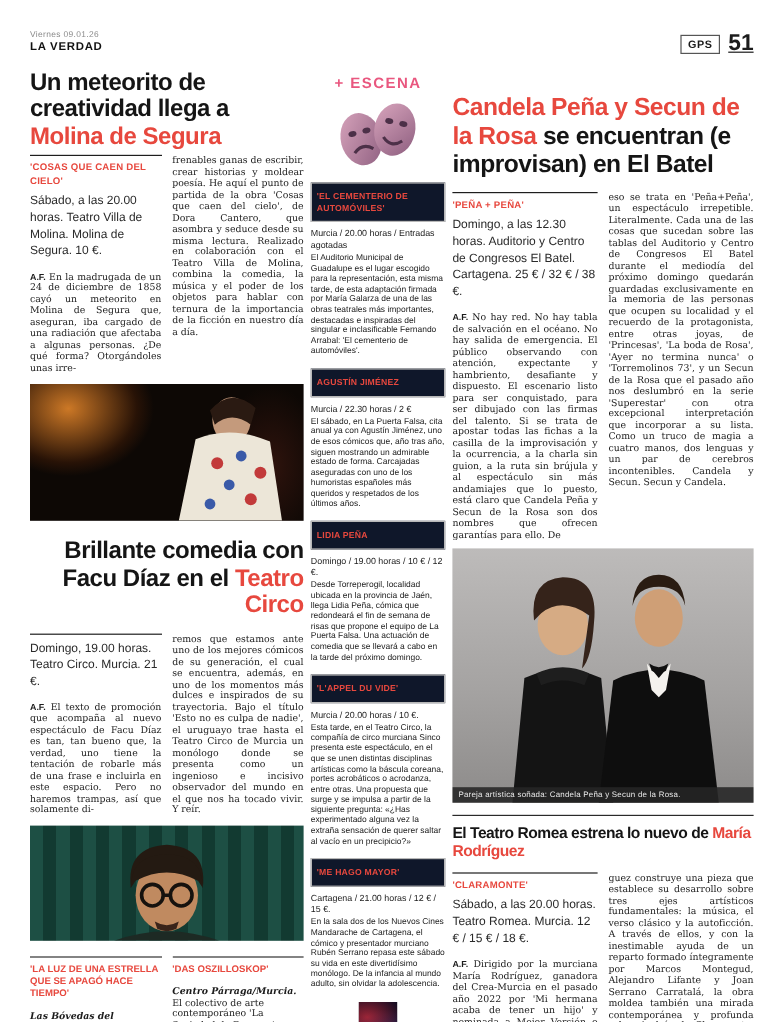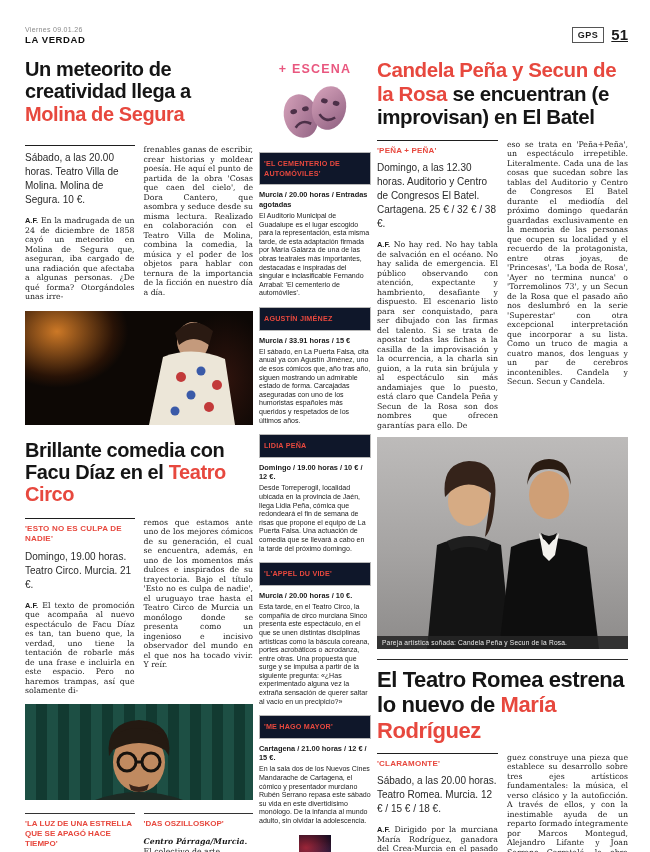--- a/index.html
+++ b/index.html
@@ -4,30 +4,30 @@
 <style>
   html,body{margin:0;padding:0;background:#e8e8e8;}
   .page{position:relative;width:650px;height:852px;background:#ffffff;margin:0 auto;
         font-family:"Liberation Sans",sans-serif;color:#1b1b1b;overflow:hidden;}
   
   .hdr{position:absolute;top:26px;left:25px;right:22px;display:flex;justify-content:space-between;align-items:flex-start;}
   .hdr-date{font-size:7px;color:#8a8a8a;letter-spacing:.3px;}
   .hdr-brand{font-size:9.5px;font-weight:bold;letter-spacing:.6px;color:#111;margin-top:1px;}
   .hdr-right{display:flex;align-items:center;gap:7px;}
   .gps-box{border:1.5px solid #555;font-weight:bold;font-size:9px;padding:2px 5px;letter-spacing:.5px;}
-  .pageno{font-weight:bold;font-size:15px;text-decoration:underline;}
+  .pageno{font-weight:bold;font-size:19px;text-decoration:underline;}
   
   .grid{position:absolute;left:25px;top:58px;width:603px;display:grid;
         grid-template-columns:228px 112px 251px;column-gap:6px;}
   
   h1{margin:0;font-weight:bold;color:#151515;letter-spacing:-0.4px;}
-  .h-meteorito{font-size:20px;line-height:1.12;margin-bottom:20px;}
-  .h-facu{font-size:20px;line-height:1.12;margin:14px 0 12px;}
-  .h-candela{font-size:20.5px;line-height:1.15;margin-bottom:11px;}
-  .h-romea{font-size:22px;line-height:1.15;margin:7px 0 10px;}
+  .h-meteorito{font-size:20px;line-height:1.12;margin-bottom:4px;}
+  .h-facu{font-size:20px;line-height:1.12;margin:14px 0 12px;text-align:right;}
+  .h-candela{font-size:20.5px;line-height:1.15;margin-bottom:11px;margin-top:20px;}
+  .h-romea{font-size:13px;line-height:1.15;margin:7px 0 10px;}
   .red{color:#e7483e;}
   
   .two-col{display:flex;gap:9px;}
   .subcol{flex:1;min-width:0;}
   .rule{border-top:1.5px solid #1e1e1e;margin-bottom:5px;}
   .label{color:#e7483e;font-weight:bold;font-size:8px;line-height:1.3;letter-spacing:.2px;margin-bottom:5px;}
   .details{font-size:10px;line-height:1.4;color:#2a2a2a;margin-bottom:9px;}
   .body{font-family:"DejaVu Serif",serif;font-size:7.8px;line-height:1.22;
         text-align:justify;color:#1c1c1c;margin:0;}
   .byline{font-family:"Liberation Sans",sans-serif;font-weight:bold;font-size:7.4px;}
@@ -50,21 +50,21 @@
       radial-gradient(60px 45px at 80% 82%, rgba(90,40,160,.55), transparent 72%),
       #060a20;}
   .caption{position:absolute;left:0;right:0;bottom:0;background:rgba(38,38,38,.88);
            color:#e9e9e9;font-size:6.6px;padding:3px 5px;letter-spacing:.2px;}
   
   .col-mid{padding-top:4px;}
   .escena{color:#e9577f;font-weight:bold;font-size:12.5px;text-align:center;letter-spacing:1.2px;margin-bottom:2px;}
   .masks{display:block;margin:0 auto 6px;}
   .ag-label{background:#0f172a;border:1px solid #b8b8b8;color:#e7483e;font-weight:bold;
             font-size:7.2px;line-height:1.35;padding:6px 4px;letter-spacing:.2px;margin-bottom:5px;}
-  .ag-lead{font-weight:bold;font-size:7.4px;line-height:1.25;margin-bottom:3px;}
+  .ag-lead{font-weight:normal;font-size:7.4px;line-height:1.25;margin-bottom:3px;}
   .ag-body{font-size:7.05px;line-height:1.22;margin:0 0 9px;color:#222;text-align:left;}
   
   .expo-row{display:flex;gap:9px;margin-top:13px;}
   .expo{flex:1;min-width:0;}
   .expo .rule{border-top:1px solid #333;}
   .expo-label{color:#e7483e;font-weight:bold;font-size:8px;line-height:1.3;margin-bottom:8px;}
   .expo-body{font-family:"DejaVu Serif",serif;font-size:7.8px;line-height:1.25;margin:0 0 7px;color:#1c1c1c;}
   .expo-body b{font-weight:bold;font-style:italic;}
   
   .divider{border-top:1px solid #2a2a2a;margin:10px 0 0;}
@@ -87,20 +87,21 @@
 
   <div class="grid">
 
     <section>
 
       <article>
         <h1 class="h-meteorito"><span>Un meteorito de creatividad llega a </span><span class="red">Molina de Segura</span></h1>
         <div class="two-col">
           <div class="subcol">
             <div class="rule"></div>
+            <div class="label">'COSAS QUE CAEN DEL CIELO'</div>
             <div class="details">Sábado, a las 20.00 horas. Teatro Villa de Molina. Molina de Segura. 10 €.</div>
             <p class="body"><b class="byline">A.F.</b> <span>En la madrugada de un 24 de diciembre de 1858 cayó un meteorito en Molina de Segura que, aseguran, iba cargado de una radiación que afectaba a algunas personas. ¿De qué forma? Otorgándoles unas irre-</span></p>
           </div>
           <div class="subcol">
             <p class="body">frenables ganas de escribir, crear historias y moldear poesía. He aquí el punto de partida de la obra 'Cosas que caen del cielo', de Dora Cantero, que asombra y seduce desde su misma lectura. Realizado en colaboración con el Teatro Villa de Molina, combina la comedia, la música y el poder de los objetos para hablar con ternura de la importancia de la ficción en nuestro día a día.</p>
           </div>
         </div>
       </article>
 
       <figure class="photo photo-molina" style="margin-left:0;margin-right:0;">
@@ -115,21 +116,20 @@
           <circle cx="184" cy="96" r="5" fill="#c23a3a"></circle>
             <circle cx="150" cy="100" r="4.5" fill="#3a5aa8"></circle>
         </svg>
       </figure>
 
       <article>
         <h1 class="h-facu"><span>Brillante comedia con Facu Díaz en el </span><span class="red">Teatro Circo</span></h1>
         <div class="two-col">
           <div class="subcol">
             <div class="rule"></div>
-            <div class="label">'ESTO NO ES CULPA DE NADIE'</div>
             <div class="details">Domingo, 19.00 horas. Teatro Circo. Murcia. 21 €.</div>
             <p class="body"><b class="byline">A.F.</b> <span>El texto de promoción que acompaña al nuevo espectáculo de Facu Díaz es tan, tan bueno que, la verdad, uno tiene la tentación de robarle más de una frase e incluirla en este espacio. Pero no haremos trampas, así que solamente di-</span></p>
           </div>
           <div class="subcol">
             <p class="body">remos que estamos ante uno de los mejores cómicos de su generación, el cual se encuentra, además, en uno de los momentos más dulces e inspirados de su trayectoria. Bajo el título 'Esto no es culpa de nadie', el uruguayo trae hasta el Teatro Circo de Murcia un monólogo donde se presenta como un ingenioso e incisivo observador del mundo en el que nos ha tocado vivir. Y reír.</p>
           </div>
         </div>
       </article>
 
       <figure class="photo photo-facu">
@@ -186,21 +186,21 @@
       </svg>
 
       <div class="ag-item">
         <div class="ag-label">'EL CEMENTERIO DE AUTOMÓVILES'</div>
         <div class="ag-lead">Murcia / 20.00 horas / Entradas agotadas</div>
         <p class="ag-body">El Auditorio Municipal de Guadalupe es el lugar escogido para la representación, esta misma tarde, de esta adaptación firmada por María Galarza de una de las obras teatrales más importantes, destacadas e inspiradas del singular e inclasificable Fernando Arrabal: 'El cementerio de automóviles'.</p>
       </div>
 
       <div class="ag-item">
         <div class="ag-label">AGUSTÍN JIMÉNEZ</div>
-        <div class="ag-lead">Murcia / 33.91 horas / 15 €</div>
+        <div class="ag-lead">Murcia / 22.30 horas / 2 €</div>
         <p class="ag-body">El sábado, en La Puerta Falsa, cita anual ya con Agustín Jiménez, uno de esos cómicos que, año tras año, siguen mostrando un admirable estado de forma. Carcajadas aseguradas con uno de los humoristas españoles más queridos y respetados de los últimos años.</p>
       </div>
 
       <div class="ag-item">
         <div class="ag-label">LIDIA PEÑA</div>
         <div class="ag-lead">Domingo / 19.00 horas / 10 € / 12 €.</div>
         <p class="ag-body">Desde Torreperogil, localidad ubicada en la provincia de Jaén, llega Lidia Peña, cómica que redondeará el fin de semana de risas que propone el equipo de La Puerta Falsa. Una actuación de comedia que se llevará a cabo en la tarde del próximo domingo.</p>
       </div>
 
       <div class="ag-item">

